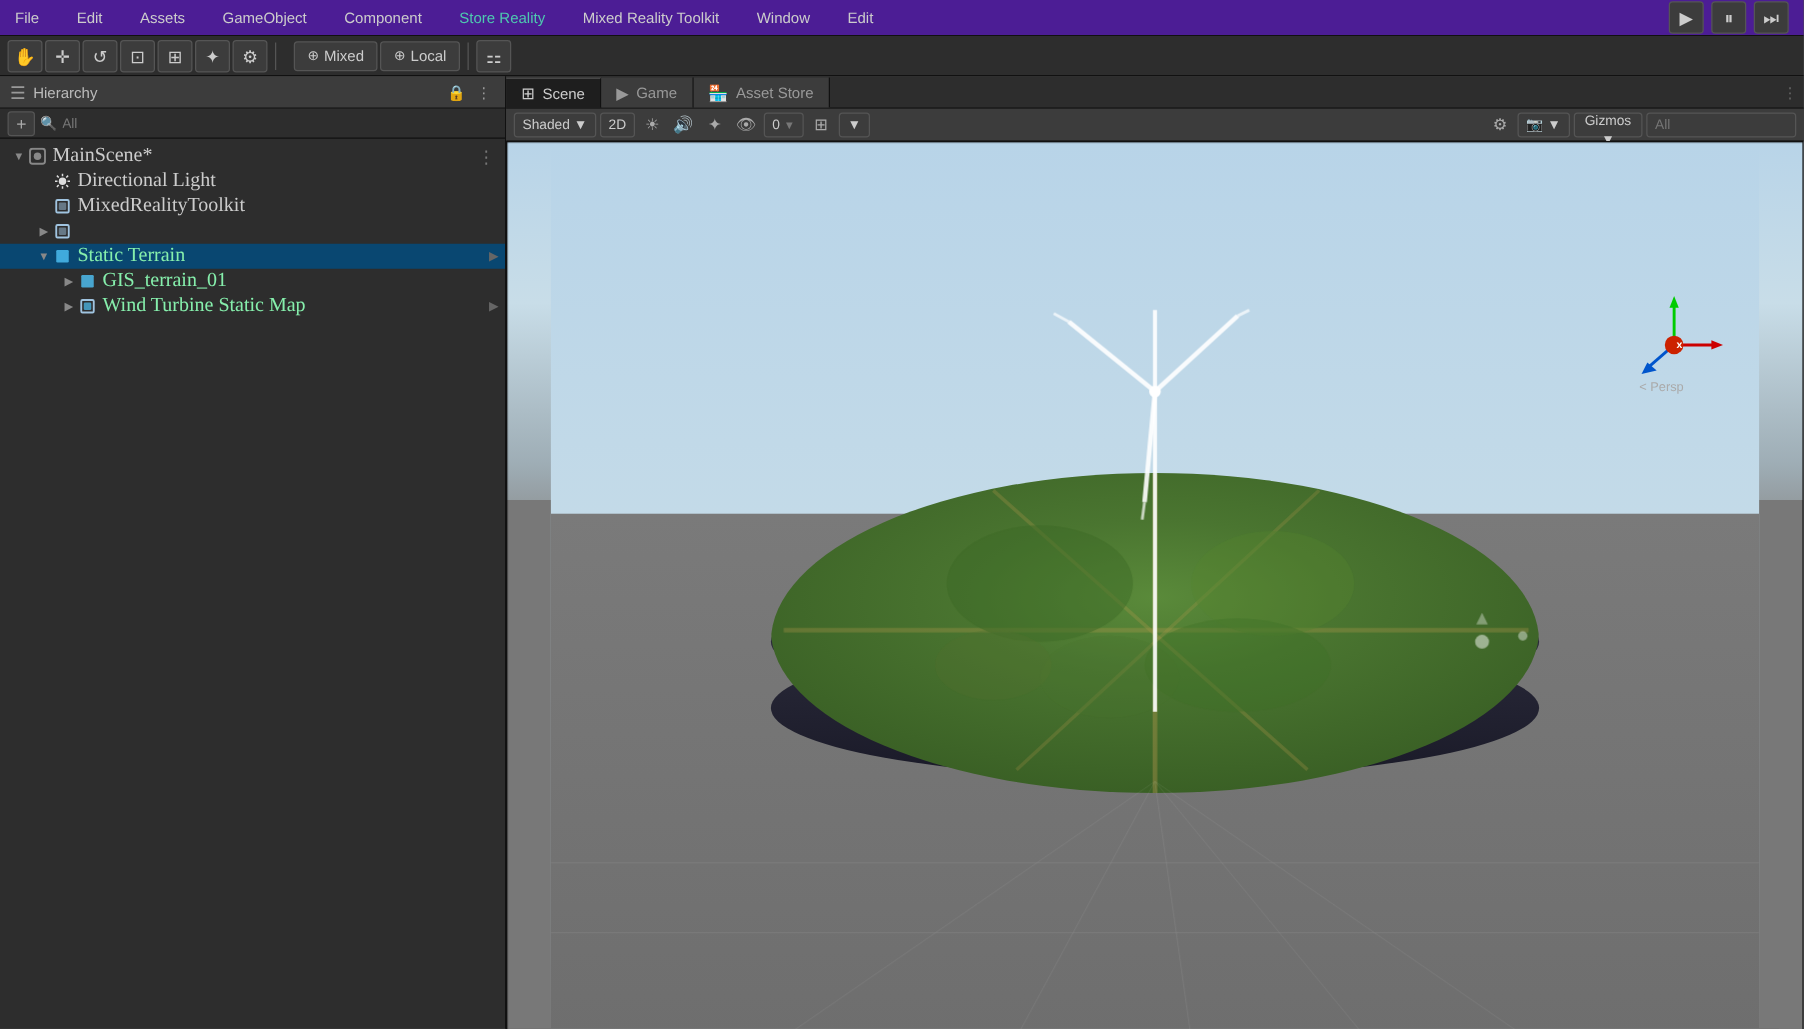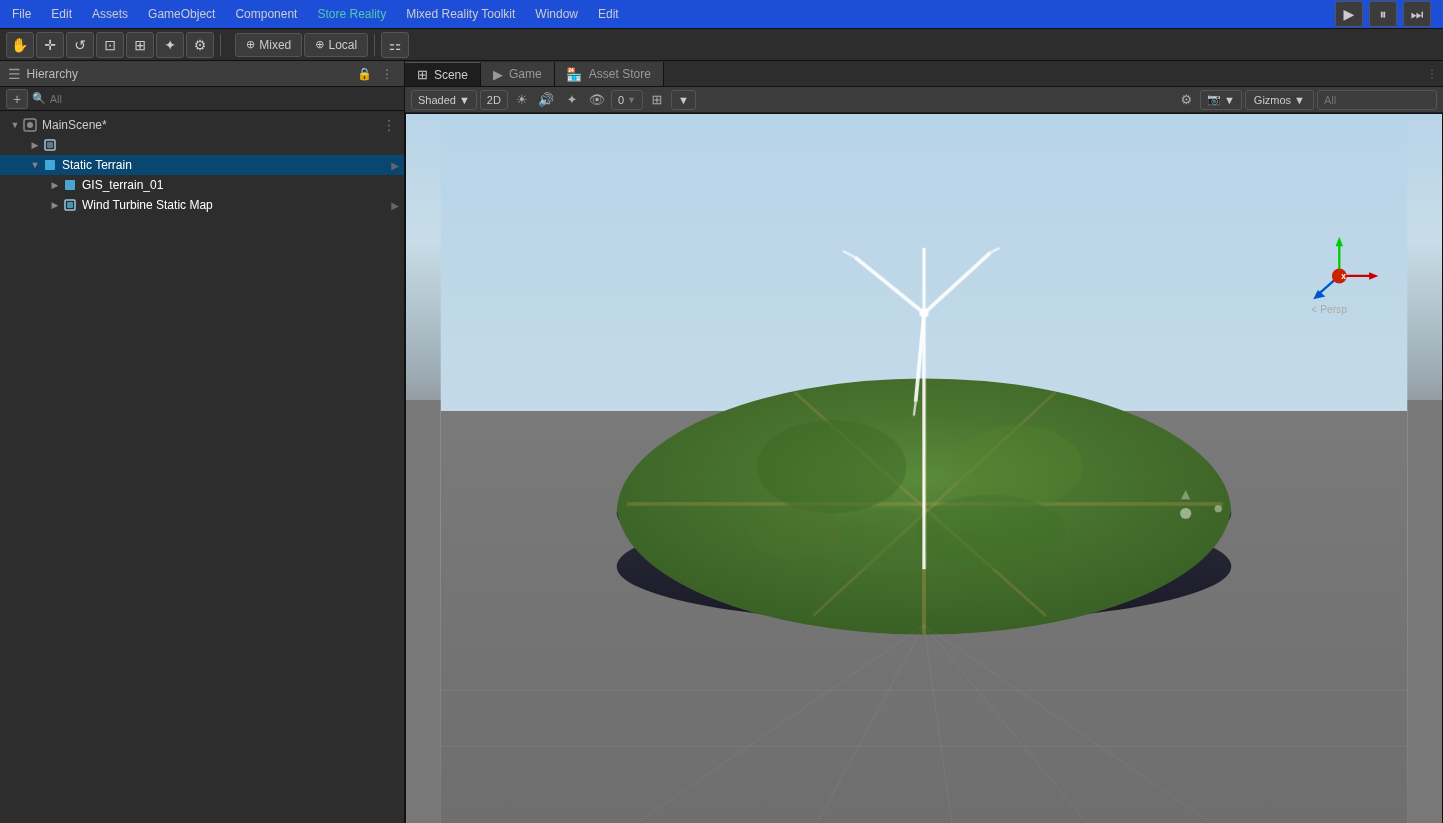--- a/index.html
+++ b/index.html
@@ -10,25 +10,25 @@
       font-family: 'Segoe UI', Arial, sans-serif;
       font-size: 12px;
       color: #ccc;
       overflow: hidden;
     }
 
     
     #menubar {
       width: 100%;
       height: 22px;
-      background: #1d4ed8;
+      background: #4c1d95;
       display: flex;
       align-items: center;
       padding: 14px 4px;
-      gap: 4px;
+      gap: 14px;
       border-bottom: 1px solid #111;
     }
     .menu-item {
       padding: 2px 8px;
       color: #ccc;
       font-size: 12px;
       cursor: pointer;
       border-radius: 3px;
     }
     .menu-item.mixed-reality { color: #4ec9b0; }
@@ -210,25 +210,26 @@
       width: 16px;
       height: 16px;
       margin-right: 4px;
       display: flex;
       align-items: center;
       justify-content: center;
       font-size: 11px;
       flex-shrink: 0;
     }
     .tree-label {
-      font-size: 12px;
+      font-size: 16px;
       color: #ccc;
       flex: 1;
-    }
-    .tree-label.blue { color: #ffffff; }
+      font-family: Liberation Serif, serif;
+    }
+    .tree-label.blue { color: #86efac; }
     .tree-item-arrow-right {
       width: 18px;
       height: 18px;
       display: flex;
       align-items: center;
       justify-content: center;
       margin-left: auto;
       color: #666;
       font-size: 10px;
     }
@@ -332,20 +333,21 @@
       padding: 0 8px;
       background: #3c3c3c;
       border: 1px solid #555;
       border-radius: 3px;
       color: #ccc;
       font-size: 11px;
       display: flex;
       align-items: center;
       gap: 3px;
       cursor: pointer;
+      flex-direction: column;
     }
     .scene-search {
       height: 20px;
       padding: 0 6px;
       background: #3c3c3c;
       border: 1px solid #555;
       border-radius: 3px;
       color: #ccc;
       font-size: 11px;
       width: 120px;
@@ -473,21 +475,48 @@
         <div class="tree-icon" style="color:#888;">
           <svg width="14" height="14" viewBox="0 0 14 14">
               <rect x="1" y="1" width="12" height="12" rx="2" fill="none" stroke="#888" stroke-width="1.5"></rect>
               <circle cx="7" cy="7" r="3" fill="#888"></circle>
             </svg>
         </div>
         <span class="tree-label">MainScene*</span>
         <div class="hierarchy-dots">⋮</div>
       </div>
 
-
+      <div class="tree-item indent-2">
+        <div class="tree-arrow" style="opacity:0;">▶</div>
+        <div class="tree-icon" style="color:#ddd;">
+          <svg width="14" height="14" viewBox="0 0 14 14">
+            <circle cx="7" cy="7" r="3" fill="#ddd"></circle>
+            <line x1="7" y1="1" x2="7" y2="3" stroke="#ddd" stroke-width="1.2"></line>
+            <line x1="7" y1="11" x2="7" y2="13" stroke="#ddd" stroke-width="1.2"></line>
+            <line x1="1" y1="7" x2="3" y2="7" stroke="#ddd" stroke-width="1.2"></line>
+            <line x1="11" y1="7" x2="13" y2="7" stroke="#ddd" stroke-width="1.2"></line>
+            <line x1="2.5" y1="2.5" x2="4" y2="4" stroke="#ddd" stroke-width="1.2"></line>
+            <line x1="10" y1="10" x2="11.5" y2="11.5" stroke="#ddd" stroke-width="1.2"></line>
+            <line x1="11.5" y1="2.5" x2="10" y2="4" stroke="#ddd" stroke-width="1.2"></line>
+            <line x1="4" y1="10" x2="2.5" y2="11.5" stroke="#ddd" stroke-width="1.2"></line>
+          </svg>
+        </div>
+        <span class="tree-label">Directional Light</span>
+      </div>
+
+      <div class="tree-item indent-2">
+        <div class="tree-arrow" style="opacity:0;">▶</div>
+        <div class="tree-icon" style="color:#a0c4e0;">
+          <svg width="14" height="14" viewBox="0 0 14 14">
+              <rect x="2" y="2" width="10" height="10" rx="1" fill="none" stroke="#a0c4e0" stroke-width="1.5"></rect>
+              <rect x="4" y="4" width="6" height="6" rx="1" fill="#a0c4e0" opacity="0.5"></rect>
+            </svg>
+        </div>
+        <span class="tree-label">MixedRealityToolkit</span>
+      </div>
 
       <div class="tree-item indent-2">
         <div class="tree-arrow">▶</div>
         <div class="tree-icon" style="color:#a0c4e0;">
           <svg width="14" height="14" viewBox="0 0 14 14">
               <rect x="2" y="2" width="10" height="10" rx="1" fill="none" stroke="#a0c4e0" stroke-width="1.5"></rect>
               <rect x="4" y="4" width="6" height="6" rx="1" fill="#a0c4e0" opacity="0.5"></rect>
             </svg>
         </div>
       </div>

